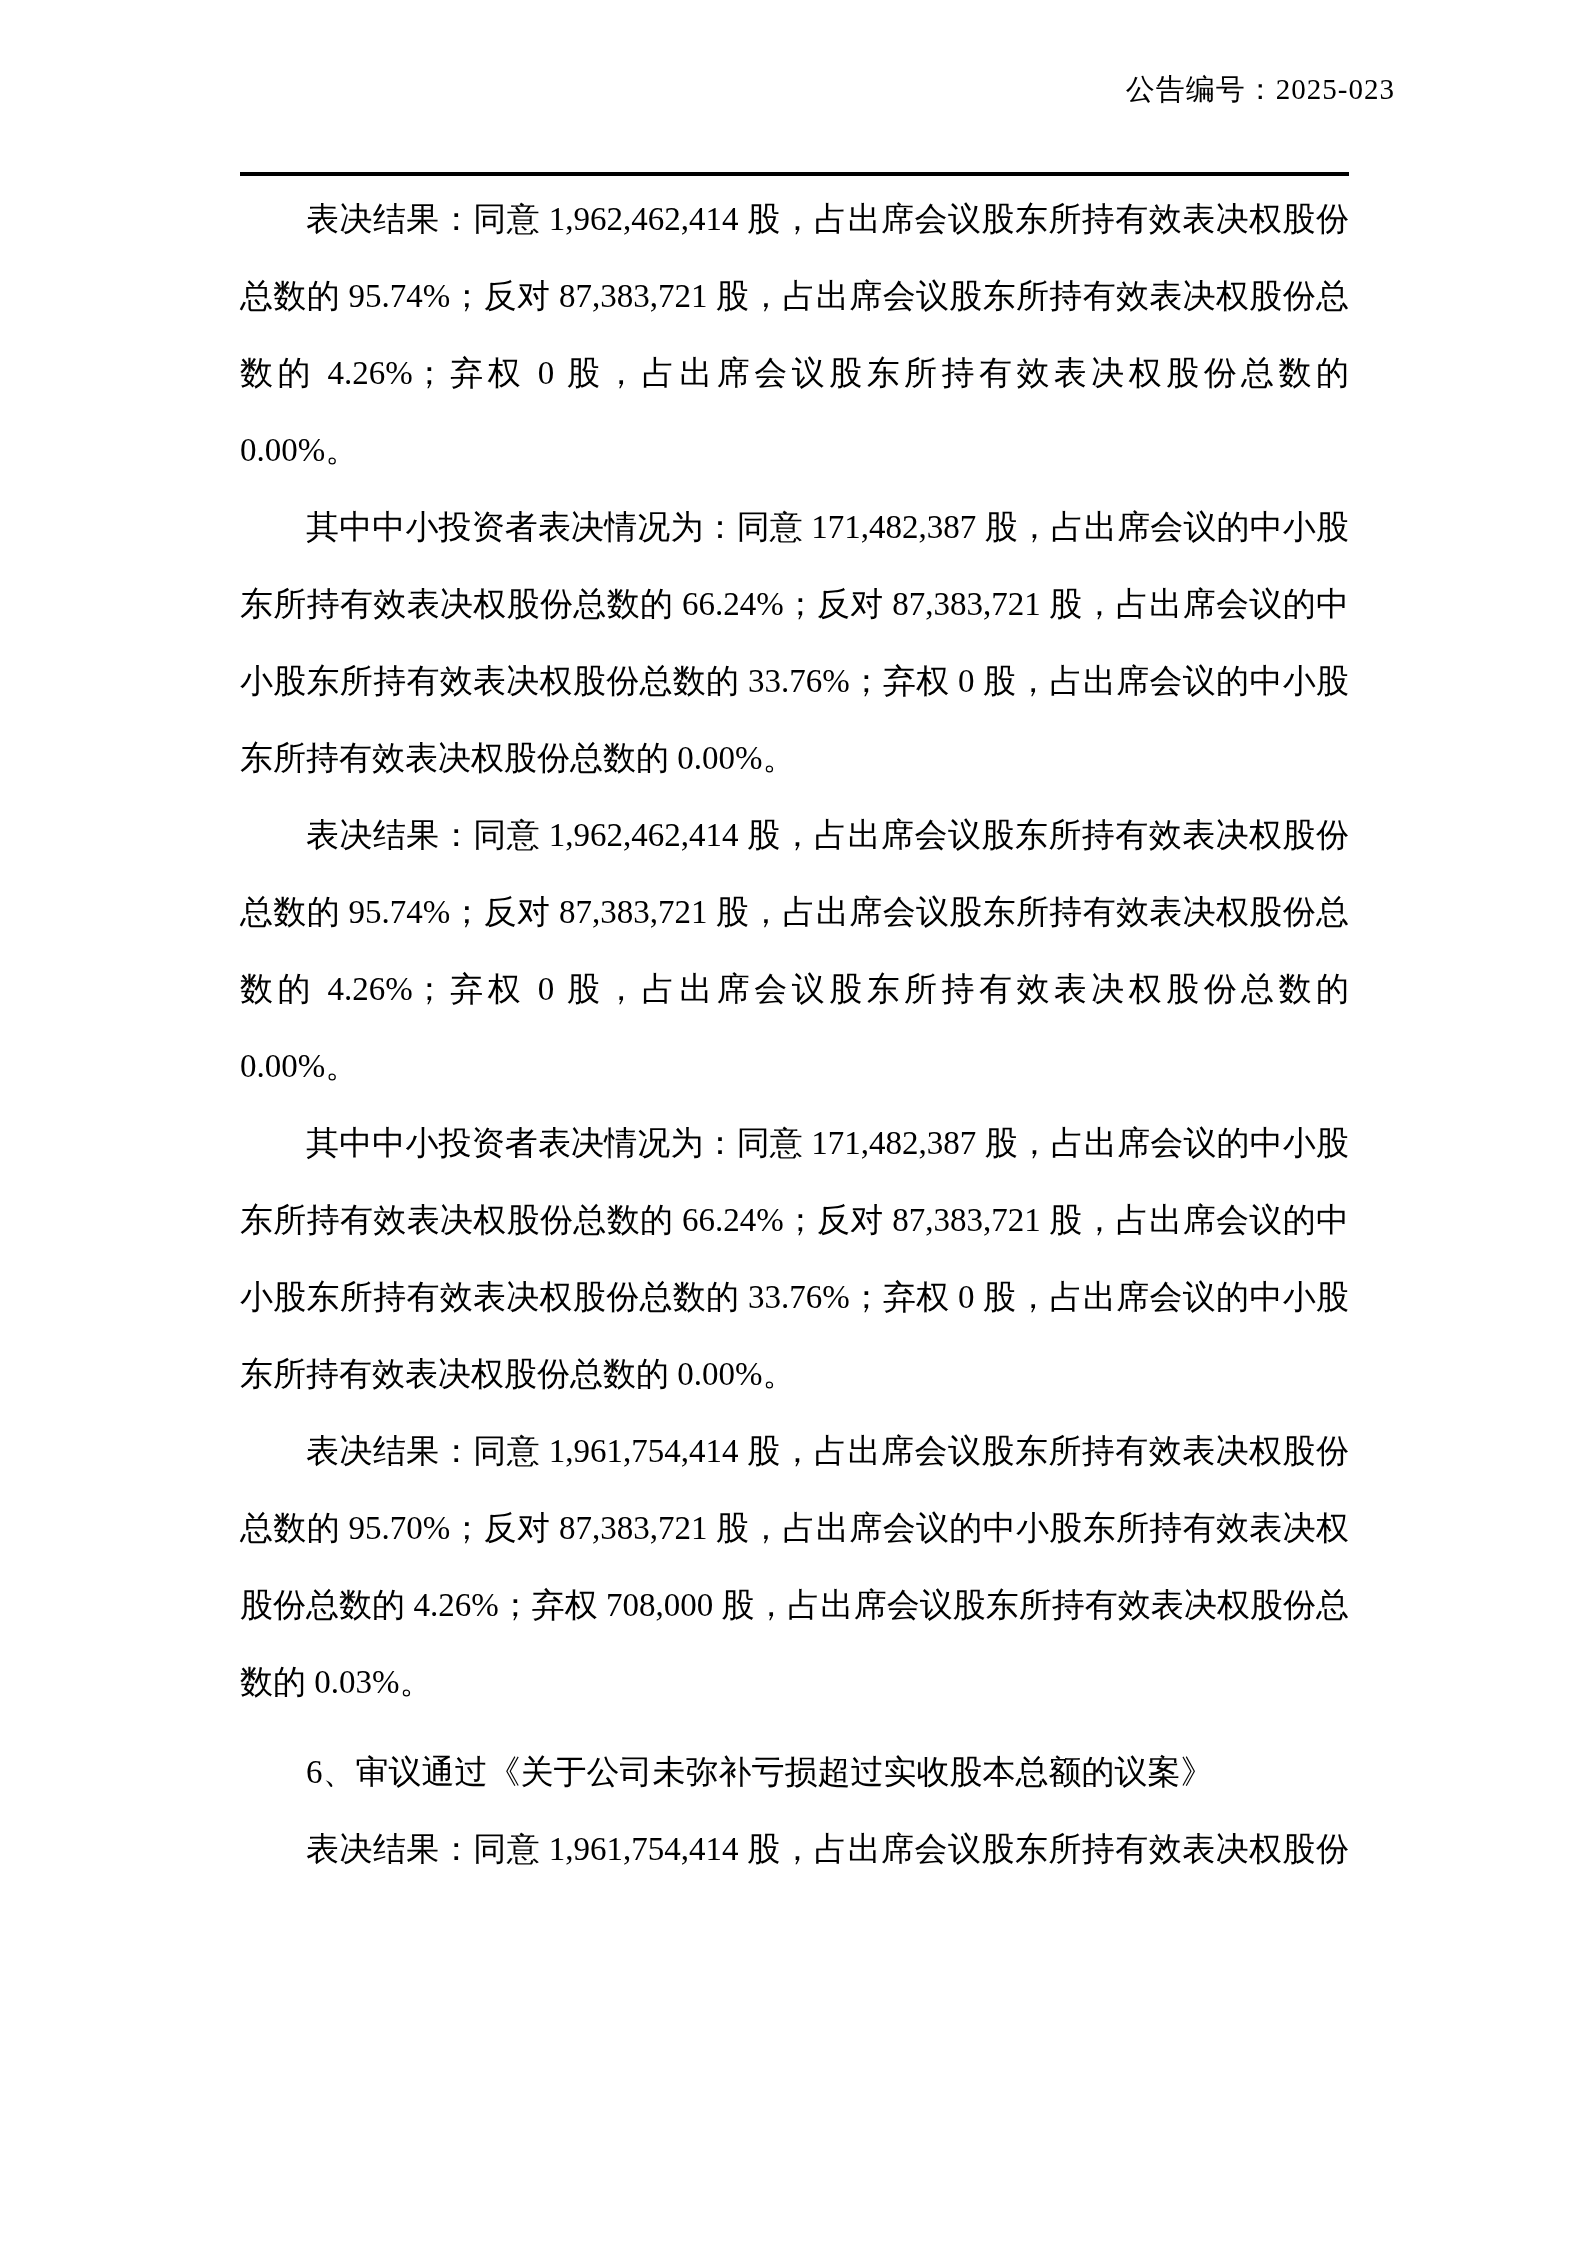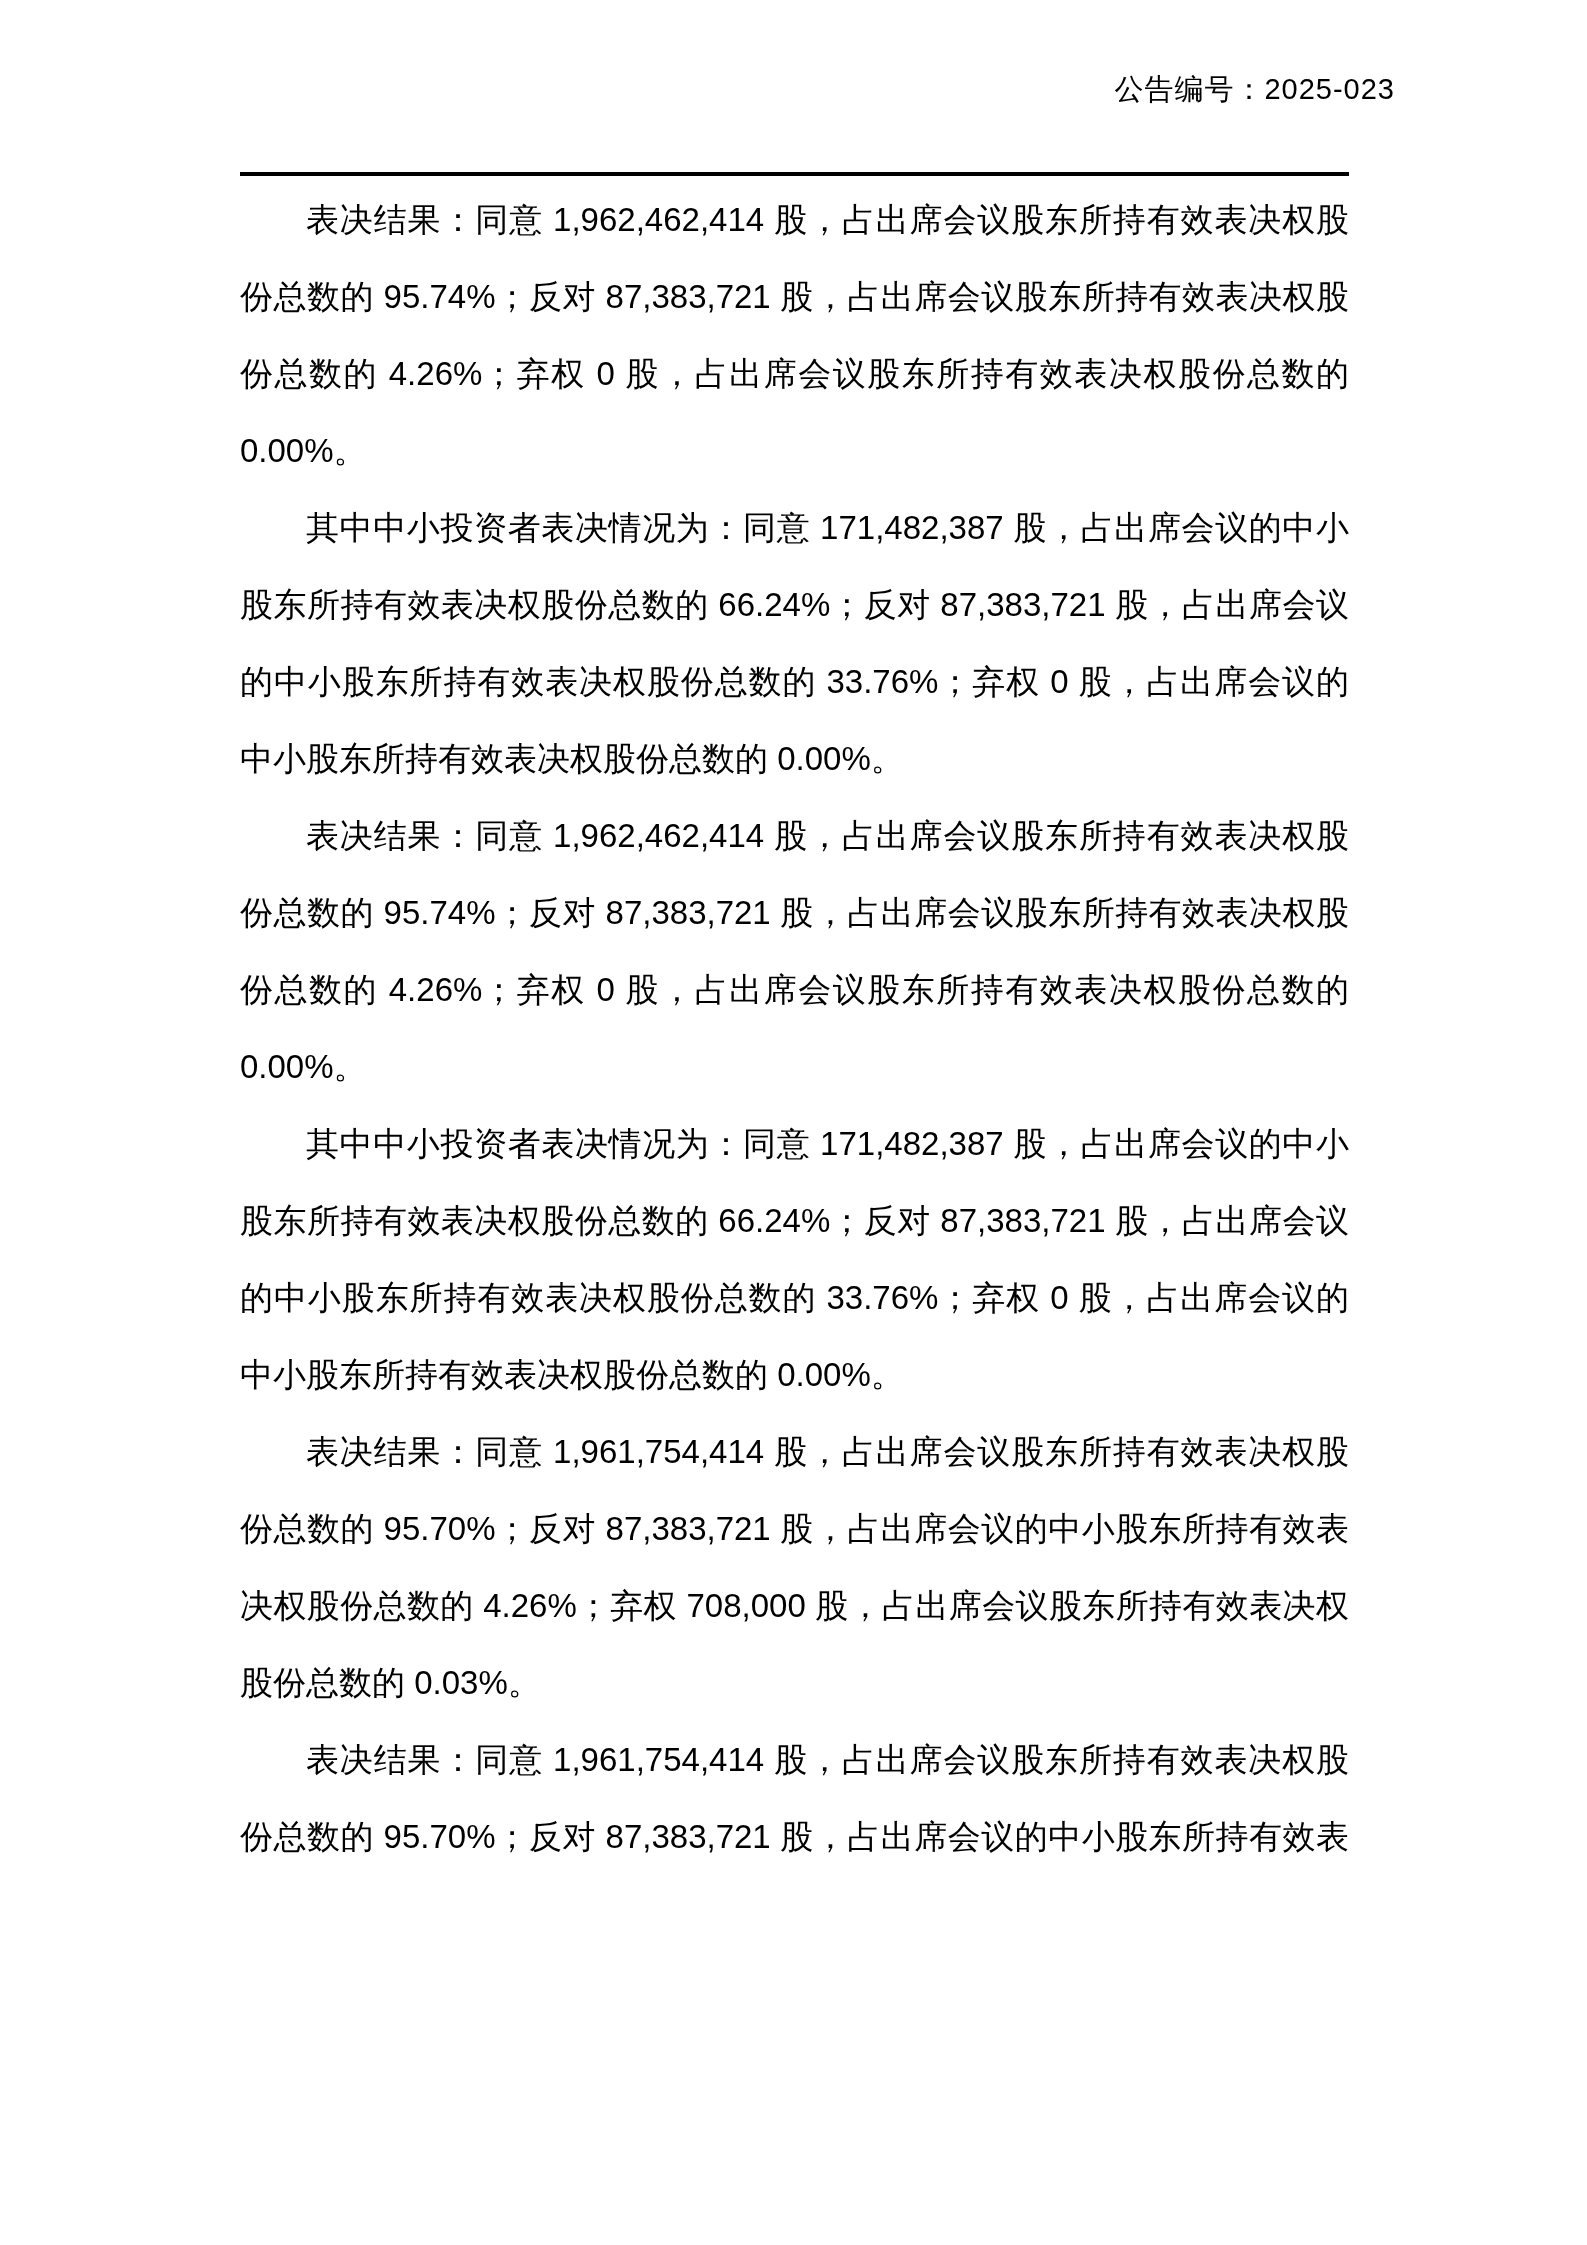--- a/index.html
+++ b/index.html
@@ -6,21 +6,21 @@
     margin: 0;
     padding: 0;
     background: #ffffff;
   }
   .page {
     position: relative;
     width: 1587px;
     height: 1885px;
     background: #ffffff;
     color: #000000;
-    font-family: Liberation Sans, sans-serif;
+    font-family: Liberation Serif, serif;
     overflow: hidden;
     box-sizing: border-box;
   }
   .announce-no {
     padding-top: 70px;
     margin-right: 192px;
     text-align: right;
     font-size: 29px;
     line-height: 38px;
     letter-spacing: 1px;
@@ -56,16 +56,17 @@
   <div class="announce-no">公告编号：2025-023</div>
 
   <div class="rule"></div>
 
   <div class="content">
     <p>表决结果：同意 1,962,462,414 股，占出席会议股东所持有效表决权股份总数的 95.74%；反对 87,383,721 股，占出席会议股东所持有效表决权股份总数的 4.26%；弃权 0 股，占出席会议股东所持有效表决权股份总数的 0.00%。</p>
     <p>其中中小投资者表决情况为：同意 171,482,387 股，占出席会议的中小股东所持有效表决权股份总数的 66.24%；反对 87,383,721 股，占出席会议的中小股东所持有效表决权股份总数的 33.76%；弃权 0 股，占出席会议的中小股东所持有效表决权股份总数的 0.00%。</p>
     <p>表决结果：同意 1,962,462,414 股，占出席会议股东所持有效表决权股份总数的 95.74%；反对 87,383,721 股，占出席会议股东所持有效表决权股份总数的 4.26%；弃权 0 股，占出席会议股东所持有效表决权股份总数的 0.00%。</p>
     <p>其中中小投资者表决情况为：同意 171,482,387 股，占出席会议的中小股东所持有效表决权股份总数的 66.24%；反对 87,383,721 股，占出席会议的中小股东所持有效表决权股份总数的 33.76%；弃权 0 股，占出席会议的中小股东所持有效表决权股份总数的 0.00%。</p>
     <p>表决结果：同意 1,961,754,414 股，占出席会议股东所持有效表决权股份总数的 95.70%；反对 87,383,721 股，占出席会议的中小股东所持有效表决权股份总数的 4.26%；弃权 708,000 股，占出席会议股东所持有效表决权股份总数的 0.03%。</p>
+    <p class="heading">6、审议通过《关于公司未弥补亏损超过实收股本总额的议案》</p>
     <p>表决结果：同意 1,961,754,414 股，占出席会议股东所持有效表决权股份总数的 95.70%；反对 87,383,721 股，占出席会议的中小股东所持有效表决权股份总数的 4.26%；弃权 708,000 股，占出席会议股东所持有效表决权股份总数的 0.03%。</p>
   </div>
 
 </div>
 
 </body></html>

